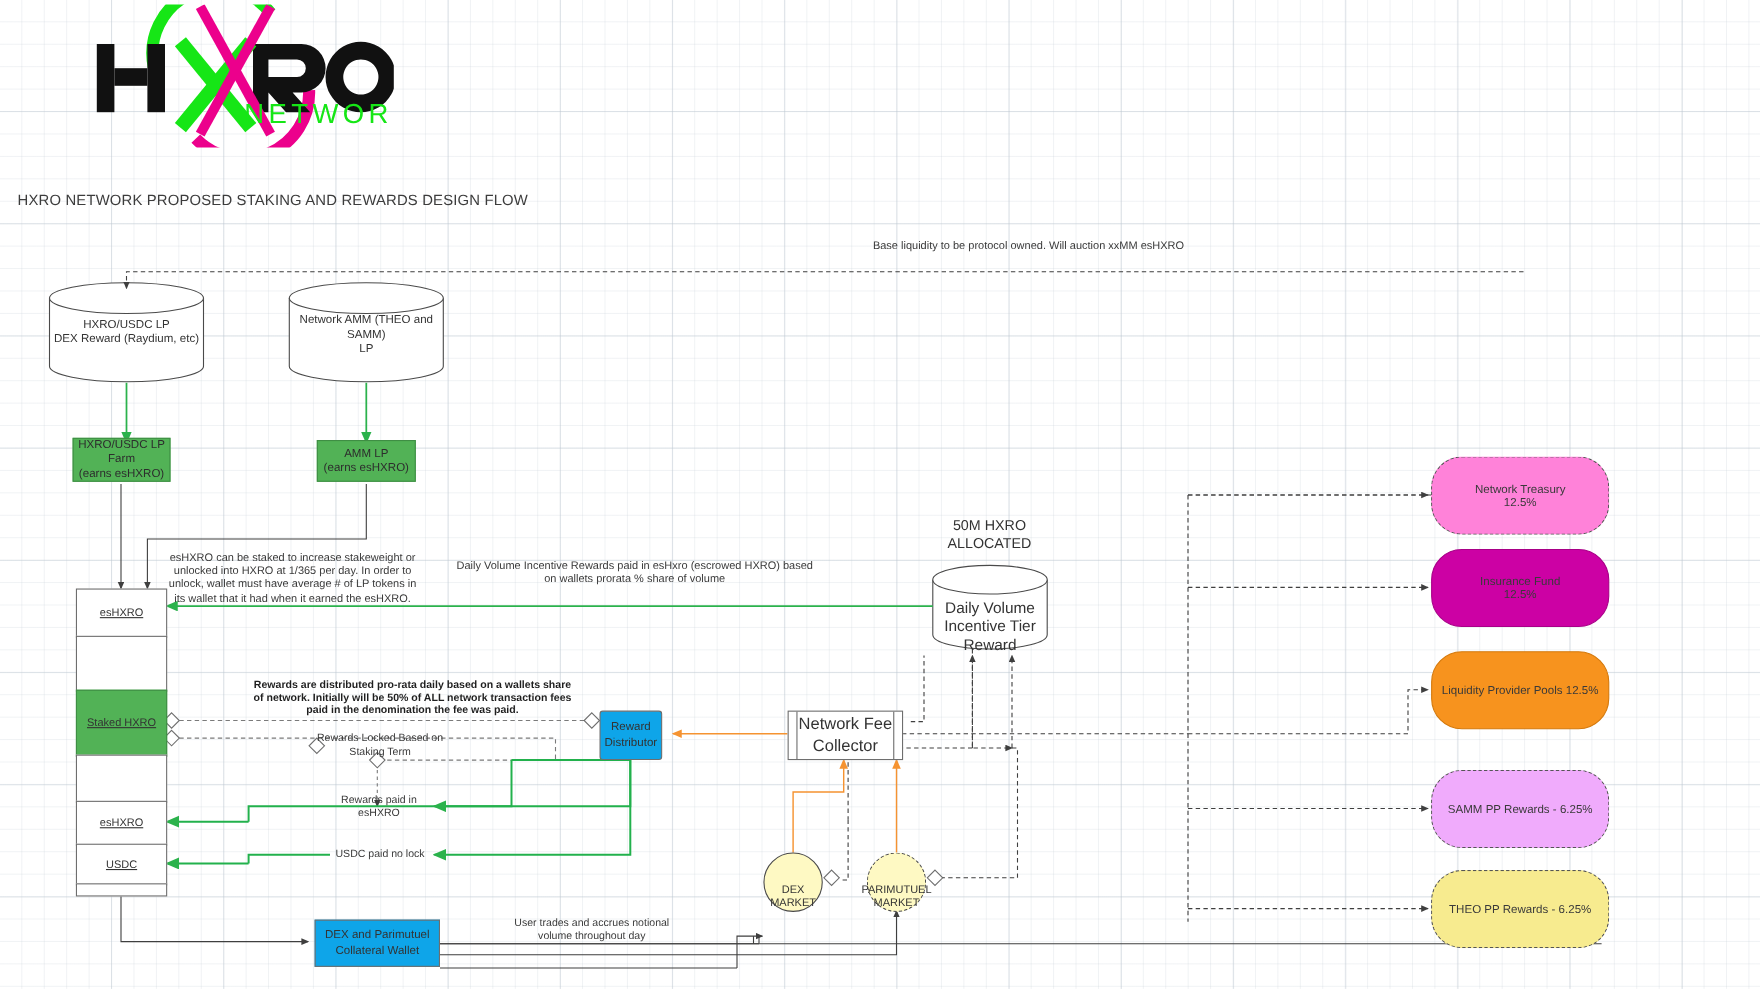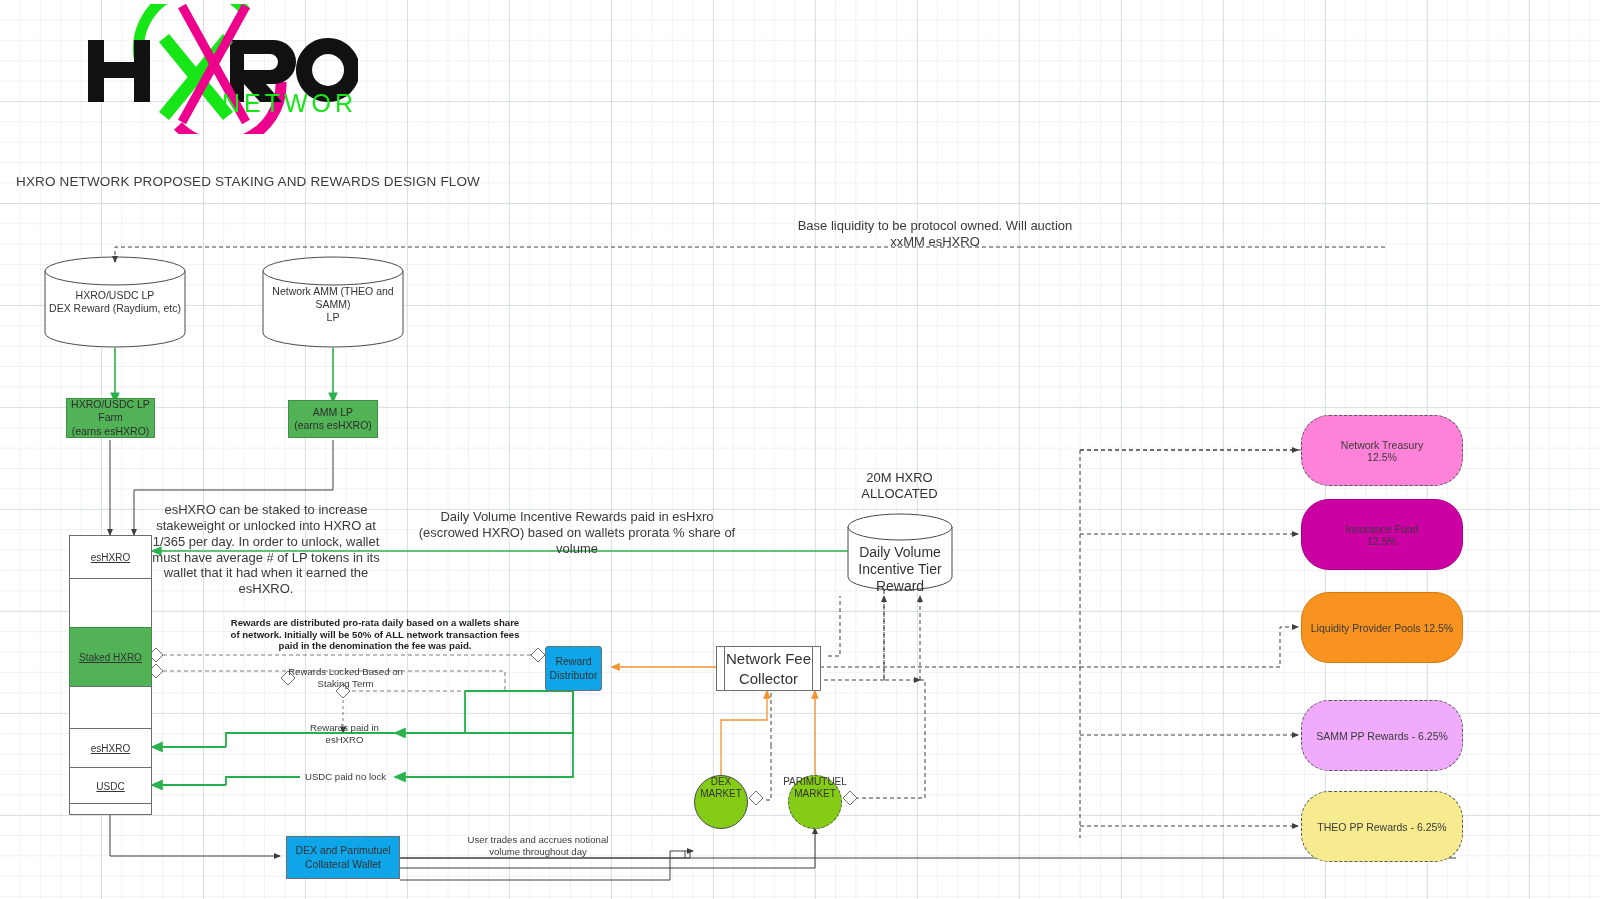--- a/index.html
+++ b/index.html
@@ -53,36 +53,36 @@
   }
   .stackcell.green{background:#52b256;border-color:#3f8e44;}
 
   .pill{
     position:absolute;border-radius:28px;display:flex;align-items:center;
     justify-content:center;text-align:center;font-size:10.5px;color:#3a3a3a;
     box-sizing:border-box;
   }
 
   .circle{
-    position:absolute;border-radius:50%;background:#84cc16;
-    display:flex;align-items:flex-start;justify-content:center;text-align:center;
+    position:absolute;border-radius:50%;background:#fef9c3;
+    display:flex;align-items:flex-end;justify-content:center;text-align:center;
     font-size:10px;color:#333;line-height:1.2;box-sizing:border-box;
   }
 
   .proc{
     position:absolute;background:#fff;border:1px solid #6e6e6e;box-sizing:border-box;
     display:flex;align-items:center;justify-content:center;text-align:center;
     font-size:15px;color:#333;line-height:1.3;
   }
   .proc:before,.proc:after{
     content:"";position:absolute;top:0;bottom:0;width:1px;background:#6e6e6e;
   }
   .proc:before{left:7px;} .proc:after{right:7px;}
 
-  .note{font-size:13px;color:#3a3a3a;}
+  .note{font-size:10px;color:#3a3a3a;}
   .note.bold{font-weight:bold;font-size:9.6px;color:#1f1f1f;}
   .label{font-size:9.6px;color:#3a3a3a;}
   .bigtxt{font-size:13px;color:#333;line-height:1.25;}
 </style>
 </head>
 <body>
 
 <div id="grid"></div>
 
 <div id="logo">
@@ -211,21 +211,21 @@
 <div class="txt note bold" style="left:230px;top:617px;width:290px;">Rewards are distributed pro-rata daily based on a wallets share of network.  Initially will be 50% of ALL network transaction fees paid in the denomination the fee was paid.</div>
 
 <div class="txt label" style="left:288px;top:666px;width:115px;">Rewards Locked Based on Staking Term</div>
 
 <div class="txt label" style="left:292px;top:722px;width:105px;">Rewards paid in esHXRO</div>
 
 <div class="txt label" style="left:293px;top:771px;width:105px;">USDC paid no lock</div>
 
 <div class="txt label" style="left:462px;top:834px;width:152px;">User trades and accrues notional volume throughout day</div>
 
-<div class="txt bigtxt" style="left:832px;top:470px;width:135px;">20M HXRO ALLOCATED</div>
+<div class="txt bigtxt" style="left:832px;top:470px;width:135px;">50M HXRO ALLOCATED</div>
 
 <div class="txt" style="left:45px;top:289px;width:140px;font-size:10.5px;">
   <div>HXRO/USDC  LP</div>
   <div>DEX Reward  (Raydium, etc)</div>
 </div>
 <div class="txt" style="left:263px;top:285px;width:140px;font-size:10.5px;">
   <div>Network AMM (THEO and</div>
   <div>SAMM)</div>
   <div>LP</div>
 </div>

